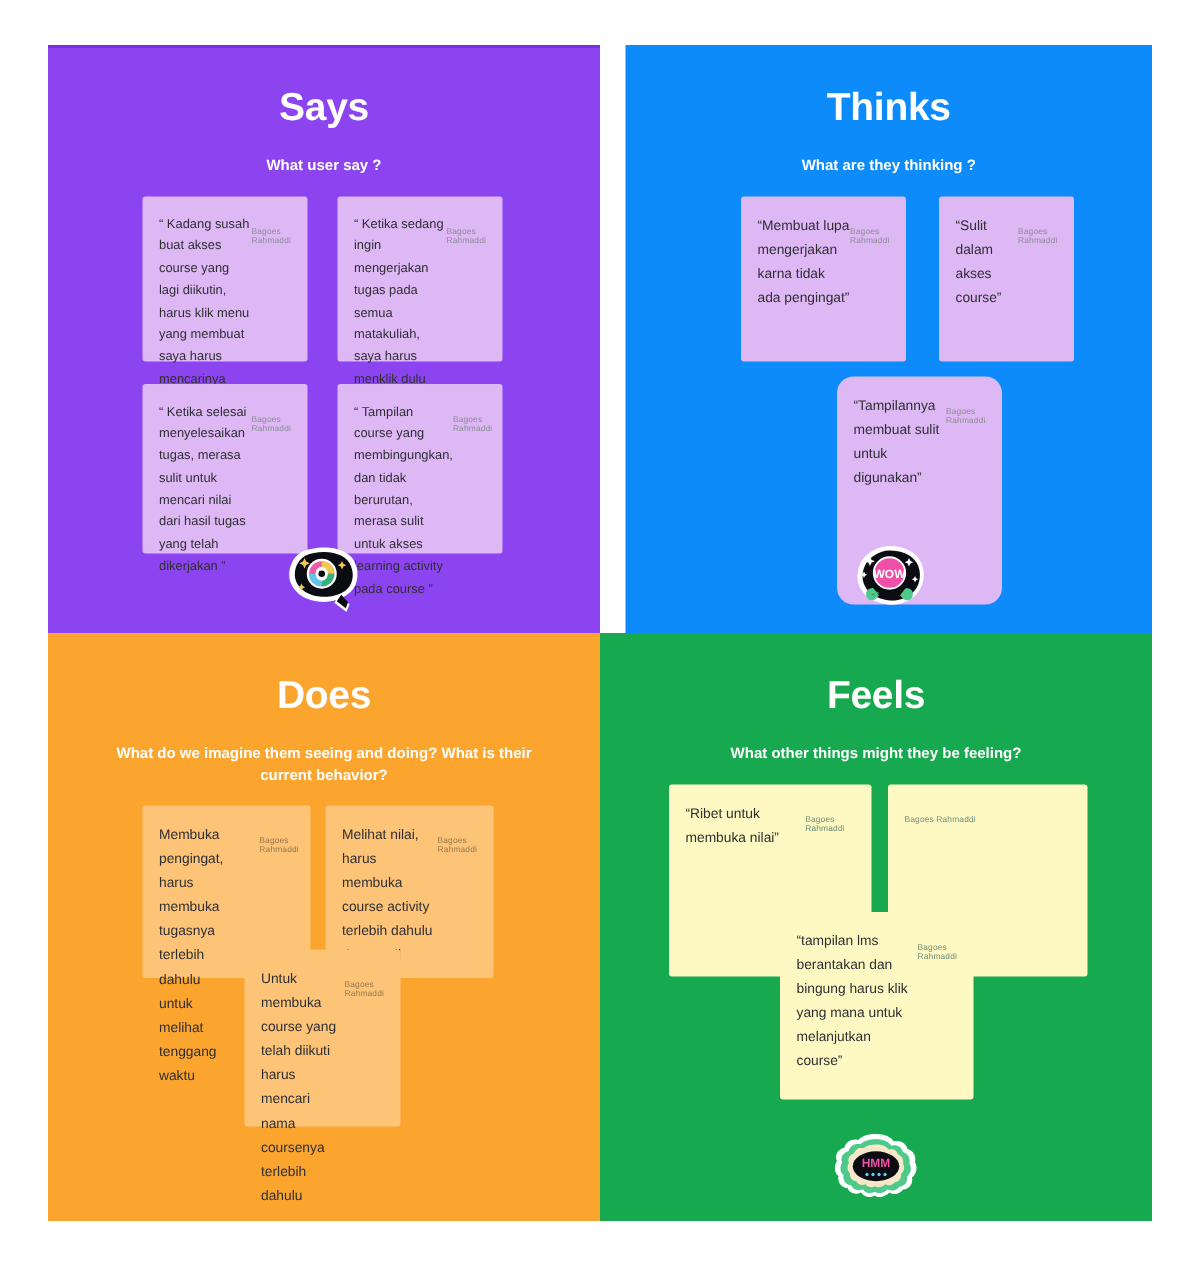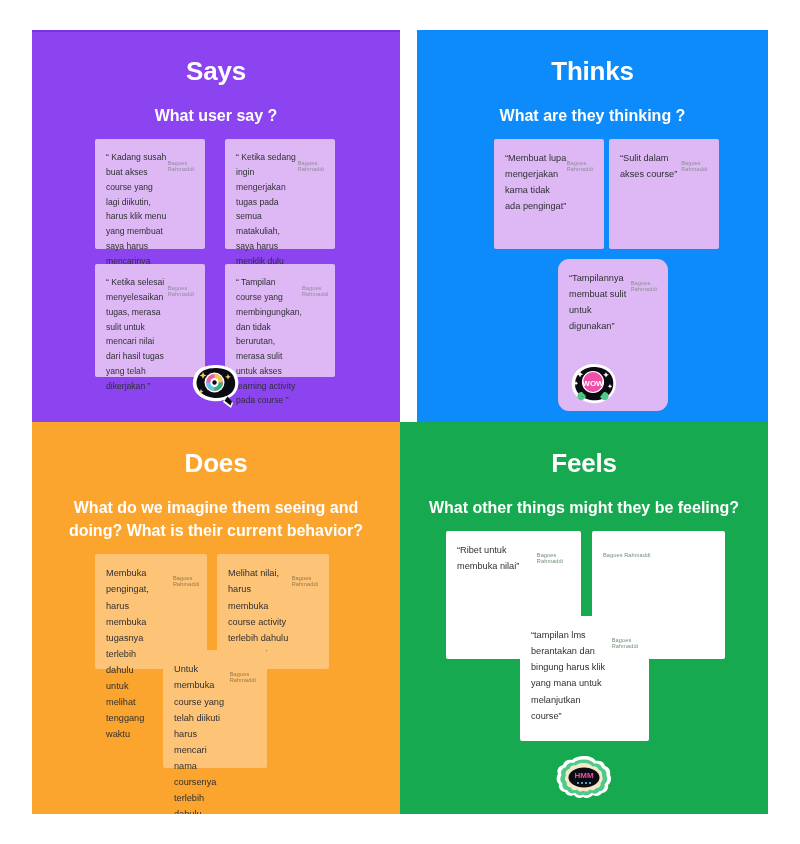--- a/index.html
+++ b/index.html
@@ -47,21 +47,21 @@
     color: #ffffff;
     font-size: 26px;
     font-weight: bold;
     letter-spacing: -0.2px;
     margin-top: 26px;
   }
 
   .q-sub {
     text-align: center;
     color: #ffffff;
-    font-size: 16px;
+    font-size: 10px;
     font-weight: bold;
     line-height: 1.45;
     margin-top: 17px;
     padding: 0 28px;
   }
 
   .cards {
     position: relative;
     margin-top: 12px;
     height: 250px;
@@ -90,21 +90,21 @@
 
   .card-author {
     font-size: 5.6px;
     color: #8d8d96;
     margin-top: 10px;
     letter-spacing: 0.1px;
   }
 
   .c-purple { background: #DDB8F5; }
   .c-orange { background: #FDC478; }
-  .c-green  { background: #ffffff; }
+  .c-green  { background: #fef9c3; }
 
   .c-green .card-author  { color: #6f8f78; }
   .c-orange .card-author { color: #96784a; }
 
   
   .sticker {
     position: absolute;
     bottom: 8px;
     left: 50%;
     transform: translateX(-50%);
@@ -163,21 +163,21 @@
 
   <section class="quadrant q-thinks">
     <div class="q-title">Thinks</div>
     <div class="q-sub">What are they thinking ?</div>
 
     <div class="cards">
       <div class="card c-purple" style="left:77px; top:0px; width:110px; height:110px;">
         <div class="card-text bigger">“Membuat lupa mengerjakan karna tidak ada pengingat”</div>
         <div class="card-author">Bagoes Rahmaddi</div>
       </div>
-      <div class="card c-purple" style="left:192px; top:0px; width:110px; height:110px;">
+      <div class="card c-purple" style="left:209px; top:0px; width:90px; height:110px;">
         <div class="card-text bigger">“Sulit dalam akses course”</div>
         <div class="card-author">Bagoes Rahmaddi</div>
       </div>
       <div class="card c-purple" style="left:141px; top:120px; width:110px; height:152px;border-radius:11px;">
         <div class="card-text bigger">“Tampilannya membuat sulit untuk digunakan”</div>
         <div class="card-author">Bagoes Rahmaddi</div>
       </div>
     </div>
 
     <div class="sticker">

